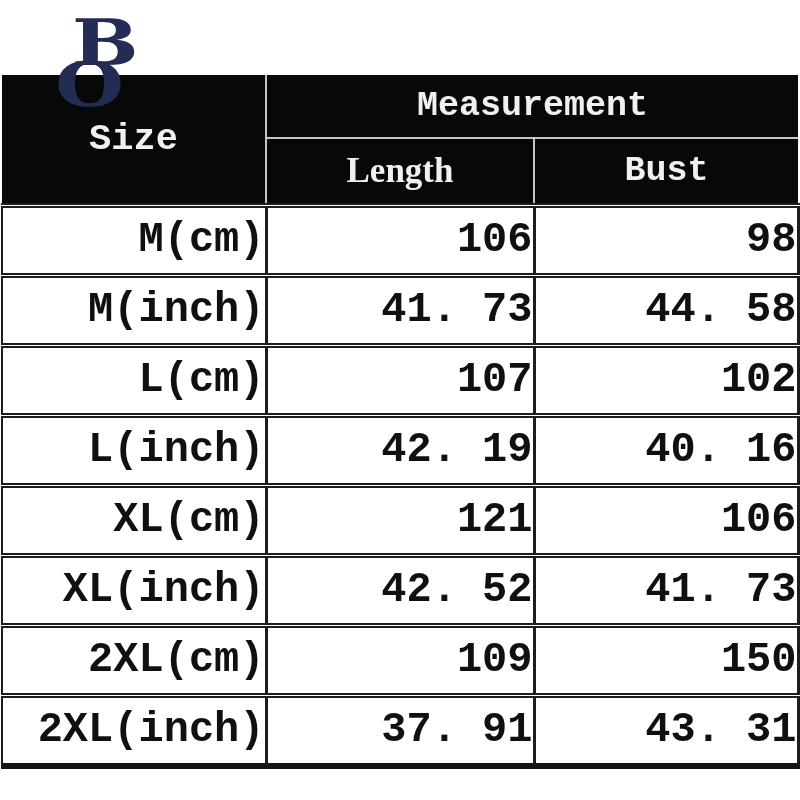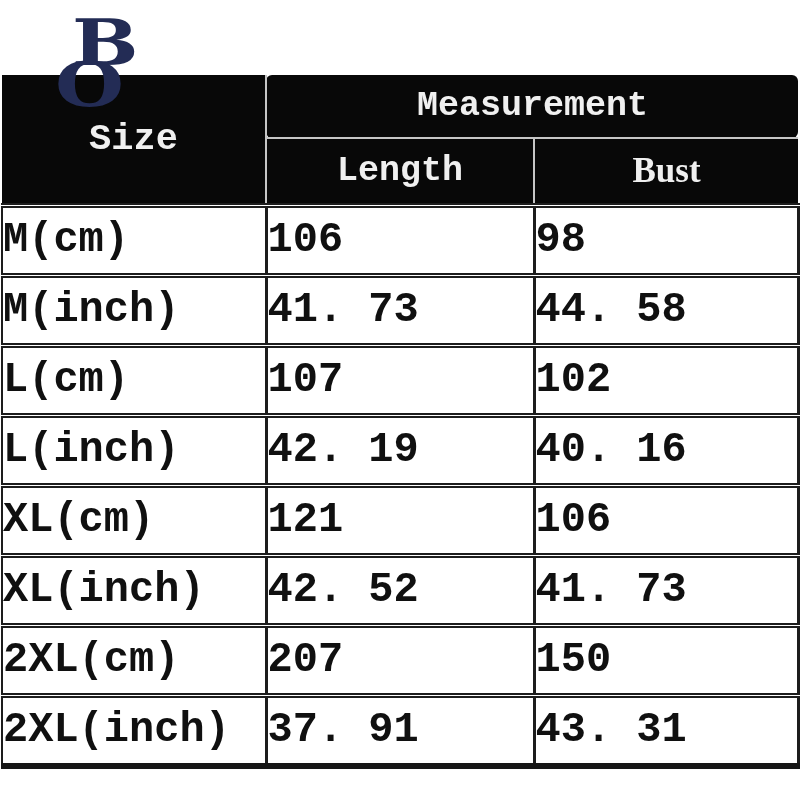--- a/index.html
+++ b/index.html
@@ -59,31 +59,31 @@
     vertical-align: middle;
     border: 2px solid #c6c6c6;
     padding: 0;
   }
   .size-chart tr.h1 { height: 63px; }
   .size-chart tr.h2 { height: 67px; }
   .size-chart th.size-head {
     font-size: 37px;
     border-left: none; border-top: none; border-bottom: none;
   }
-  .size-chart th.meas-head { border-top: none; border-right: none; border-radius: 6px; }
-  .size-chart th.len-head  { border-bottom: none; }
-  .size-chart th.bust-head { border-bottom: none; border-right: none; font-family: Liberation Serif, serif; }
+  .size-chart th.meas-head { border-top: none; border-right: none; }
+  .size-chart th.len-head  { border-bottom: none; font-family: Liberation Serif, serif; }
+  .size-chart th.bust-head { border-bottom: none; border-right: none; }
 
   .size-chart td {
     height: 65px;
     background: #ffffff;
     color: #101010;
     font-weight: bold;
     font-size: 42px;
-    text-align: left;
+    text-align: right;
     vertical-align: middle;
     padding: 0;
     border-top: 5px double #1d1d1d;
     border-bottom: 5px double #1d1d1d;
     border-left: 3px solid #1d1d1d;
     border-right: 3px solid #1d1d1d;
   }
   .size-chart td:first-child { border-left-width: 2px; }
 </style>
 </head>
@@ -137,21 +137,21 @@
         <td>121</td>
         <td>106</td>
       </tr>
       <tr>
         <td>XL(inch)</td>
         <td>42. 52</td>
         <td>41. 73</td>
       </tr>
       <tr>
         <td>2XL(cm)</td>
-        <td>207</td>
+        <td>109</td>
         <td>150</td>
       </tr>
       <tr>
         <td>2XL(inch)</td>
         <td>37. 91</td>
         <td>43. 31</td>
       </tr>
     </tbody>
   </table>
 

